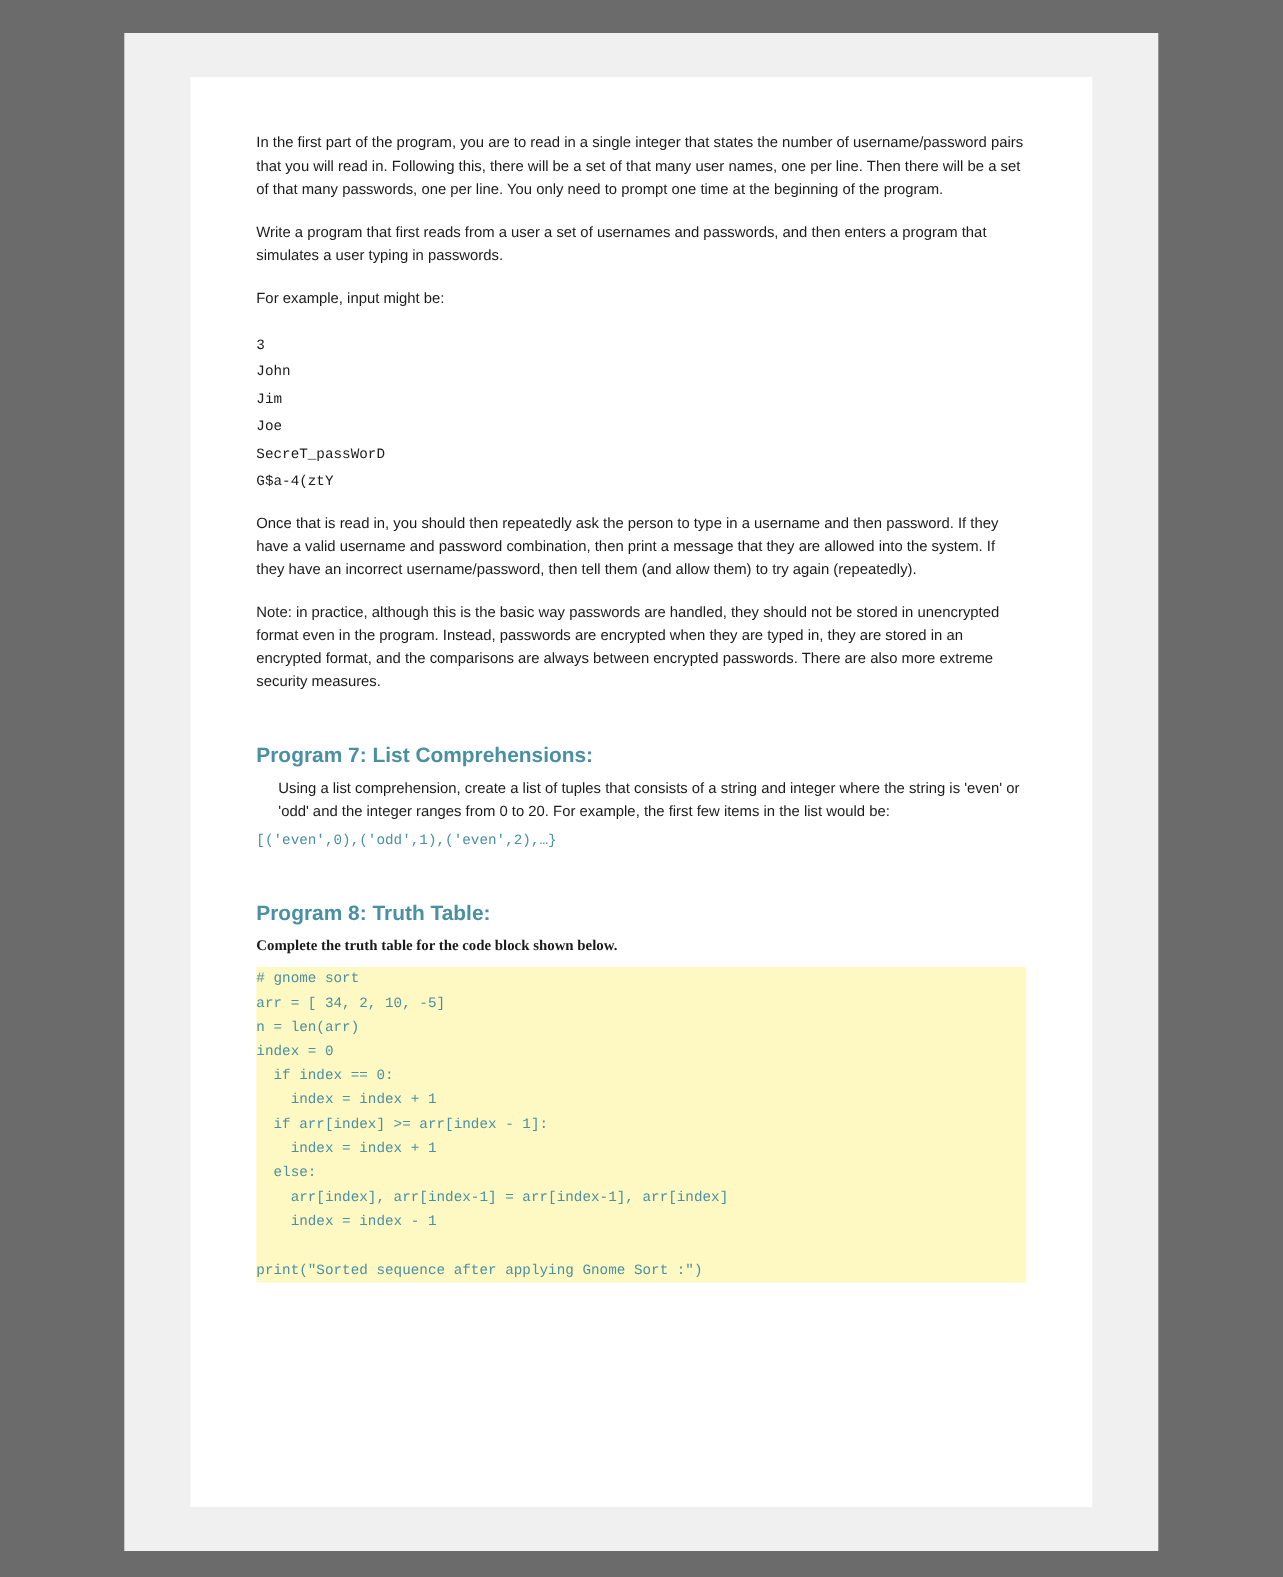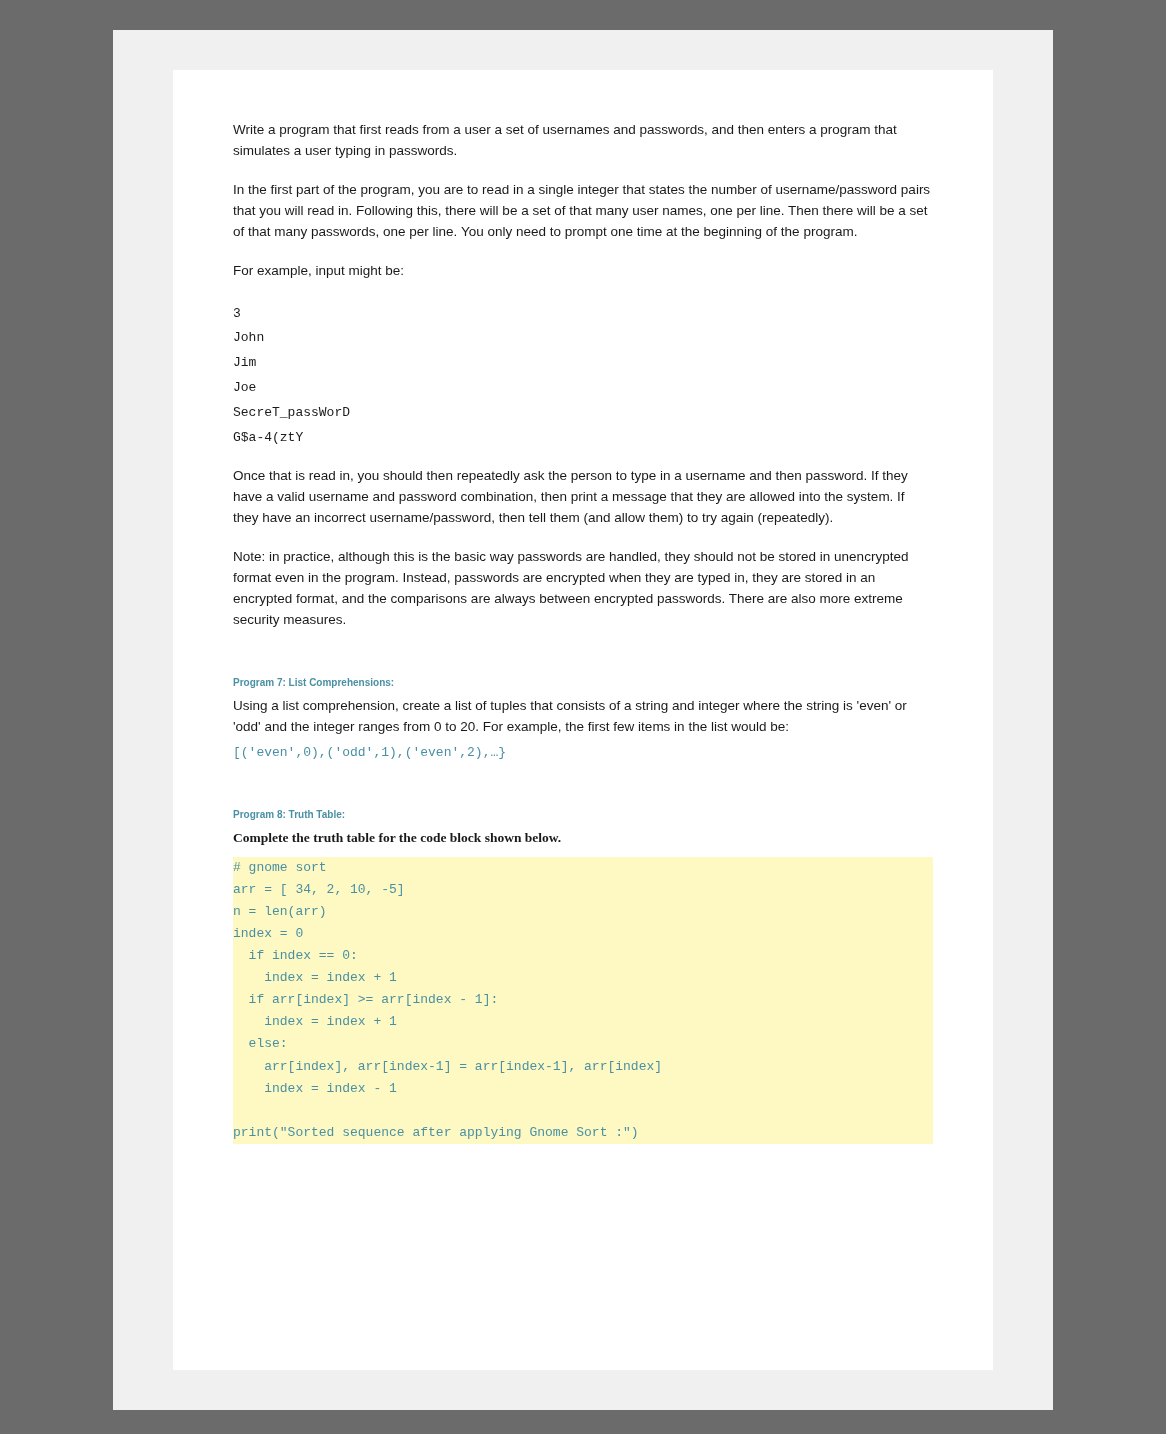--- a/index.html
+++ b/index.html
@@ -47,21 +47,21 @@
       line-height: 1.6;
       margin: 4px 0;
     }
 
     .example-block {
       margin: 8px 0 18px 0;
     }
 
     .section-heading {
       color: #4a90a4;
-      font-size: 10px;
+      font-size: 19px;
       font-weight: bold;
       margin-bottom: 8px;
       margin-top: 10px;
     }
 
     .code-section {
       background-color: #fef9c3;
       font-family: 'Courier New', Courier, monospace;
       font-size: 13px;
       color: #4a90a4;
@@ -79,23 +79,23 @@
     .divider-space {
       height: 18px;
     }
   </style>
 </head>
 <body>
 
 <div class="page-container">
   <div class="content-area">
 
+    <p class="paragraph">In the first part of the program, you are to read in a single integer that states the number of username/password pairs that you will read in.  Following this, there will be a set of that many user names, one per line.  Then there will be a set of that many passwords, one per line.  You only need to prompt one time at the beginning of the program.</p>
+
     <p class="paragraph">Write a program that first reads from a user a set of usernames and passwords, and then enters a program that simulates a user typing in passwords.</p>
-
-    <p class="paragraph">In the first part of the program, you are to read in a single integer that states the number of username/password pairs that you will read in.  Following this, there will be a set of that many user names, one per line.  Then there will be a set of that many passwords, one per line.  You only need to prompt one time at the beginning of the program.</p>
 
     <div class="example-block">
       <p class="paragraph" style="margin-bottom:22px;">For example, input might be:</p>
       <div>
         <div class="code-block-inline">3</div>
         <div class="code-block-inline">John</div>
         <div class="code-block-inline">Jim</div>
         <div class="code-block-inline">Joe</div>
         <div class="code-block-inline">SecreT_passWorD</div>
         <div class="code-block-inline">G$a-4(ztY</div>
@@ -103,21 +103,21 @@
     </div>
 
     <p class="paragraph">Once that is read in, you should then repeatedly ask the person to type in a username and then password.  If they have a valid username and password combination, then print a message that they are allowed into the system.  If they have an incorrect username/password, then tell them (and allow them) to try again (repeatedly).</p>
 
     <p class="paragraph">Note: in practice, although this is the basic way passwords are handled, they should not be stored in unencrypted format even in the program.  Instead, passwords are encrypted when they are typed in, they are stored in an encrypted format, and the comparisons are always between encrypted passwords. There are also more extreme security measures.</p>
 
     <div class="divider-space"></div>
 
     <div>
       <h3 class="section-heading">Program 7: List Comprehensions:</h3>
-      <p class="paragraph" style="margin-bottom:4px;">
+      <p class="paragraph" style="margin-bottom:4px;margin-left:20px;">
         <span>Using a list comprehension, create a list of tuples that consists of a string and integer where the string is 'even' or 'odd' and the integer ranges from 0 to 20. For example, the first few items in the list would be:</span>
       </p>
       <p class="paragraph">
         <span class="inline-code">[('even',0),('odd',1),('even',2),…}</span>
       </p>
     </div>
 
     <div class="divider-space"></div>
 
     <div>

